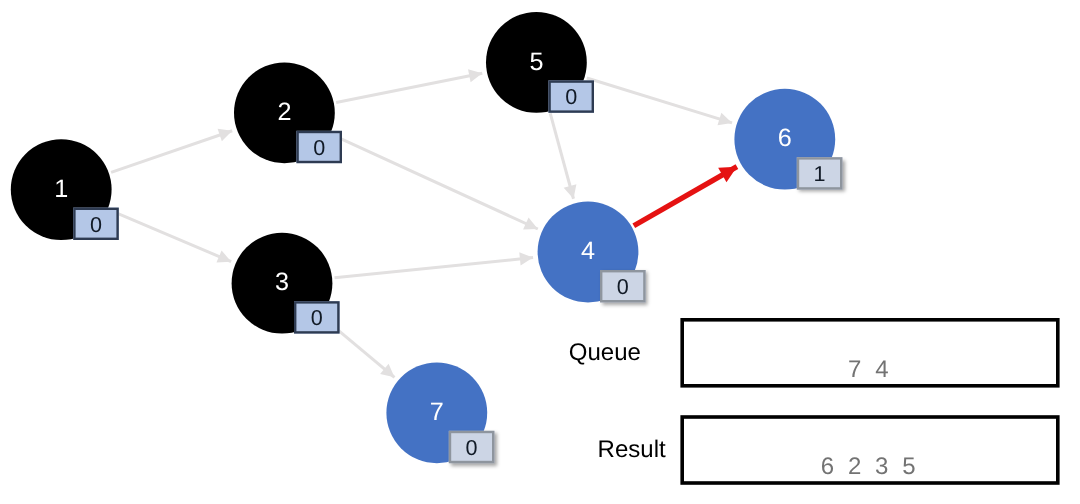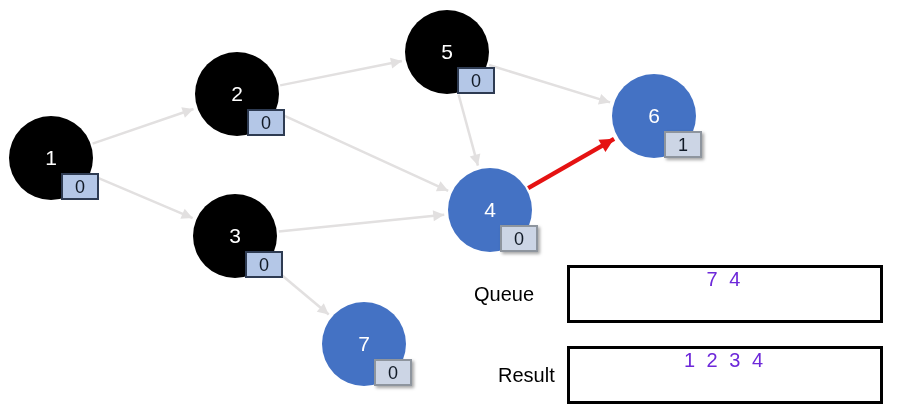--- a/index.html
+++ b/index.html
@@ -20,22 +20,22 @@
     font-size:18px;line-height:1;
   }
   .badge-frontier{box-shadow:2px 2px 3px rgba(0,0,0,0.35);}
   .panel-label{
     position:absolute;display:flex;align-items:center;
     font-size:20px;color:#000000;
   }
   .panel-box{
     position:absolute;box-sizing:border-box;background:#ffffff;
     border:3px solid #000000;
-    display:flex;align-items:flex-start;justify-content:center;
-    font-size:20px;color:#6d28d9;letter-spacing:3px;
+    display:flex;align-items:flex-end;justify-content:center;
+    font-size:20px;color:#737373;letter-spacing:3px;
   }
 </style>
 </head>
 <body>
 
 <div class="stage">
   <svg id="edge-layer" width="900" height="420" viewBox="0 0 900 420" xmlns="http://www.w3.org/2000/svg">
       <defs>
         <marker id="arrow-normal" markerUnits="userSpaceOnUse" markerWidth="13" markerHeight="13" refX="12" refY="6.5" orient="auto">
           <path d="M1,1 L12,6.5 L1,12 Z" fill="#e2e0e0"></path>
@@ -85,15 +85,15 @@
       <div class="badge badge-frontier" style="left: 374px; top: 359px; background: rgb(204, 213, 229); border: 2px solid rgb(142, 149, 158); color: rgb(17, 26, 38);">0</div>
     </div>
 
   <div class="panel-label" style="left:474px;top:265px;height:58px;">Queue</div>
   <div class="panel-box" style="left:567px;top:265px;width:316px;height:58px;">
     <span>7 4</span>
   </div>
 
   <div class="panel-label" style="left:498px;top:346px;height:58px;">Result</div>
   <div class="panel-box" style="left:567px;top:346px;width:316px;height:58px;">
-    <span>1 2 3 4</span>
+    <span>6 2 3 5</span>
   </div>
 </div>
 
 </body></html>

